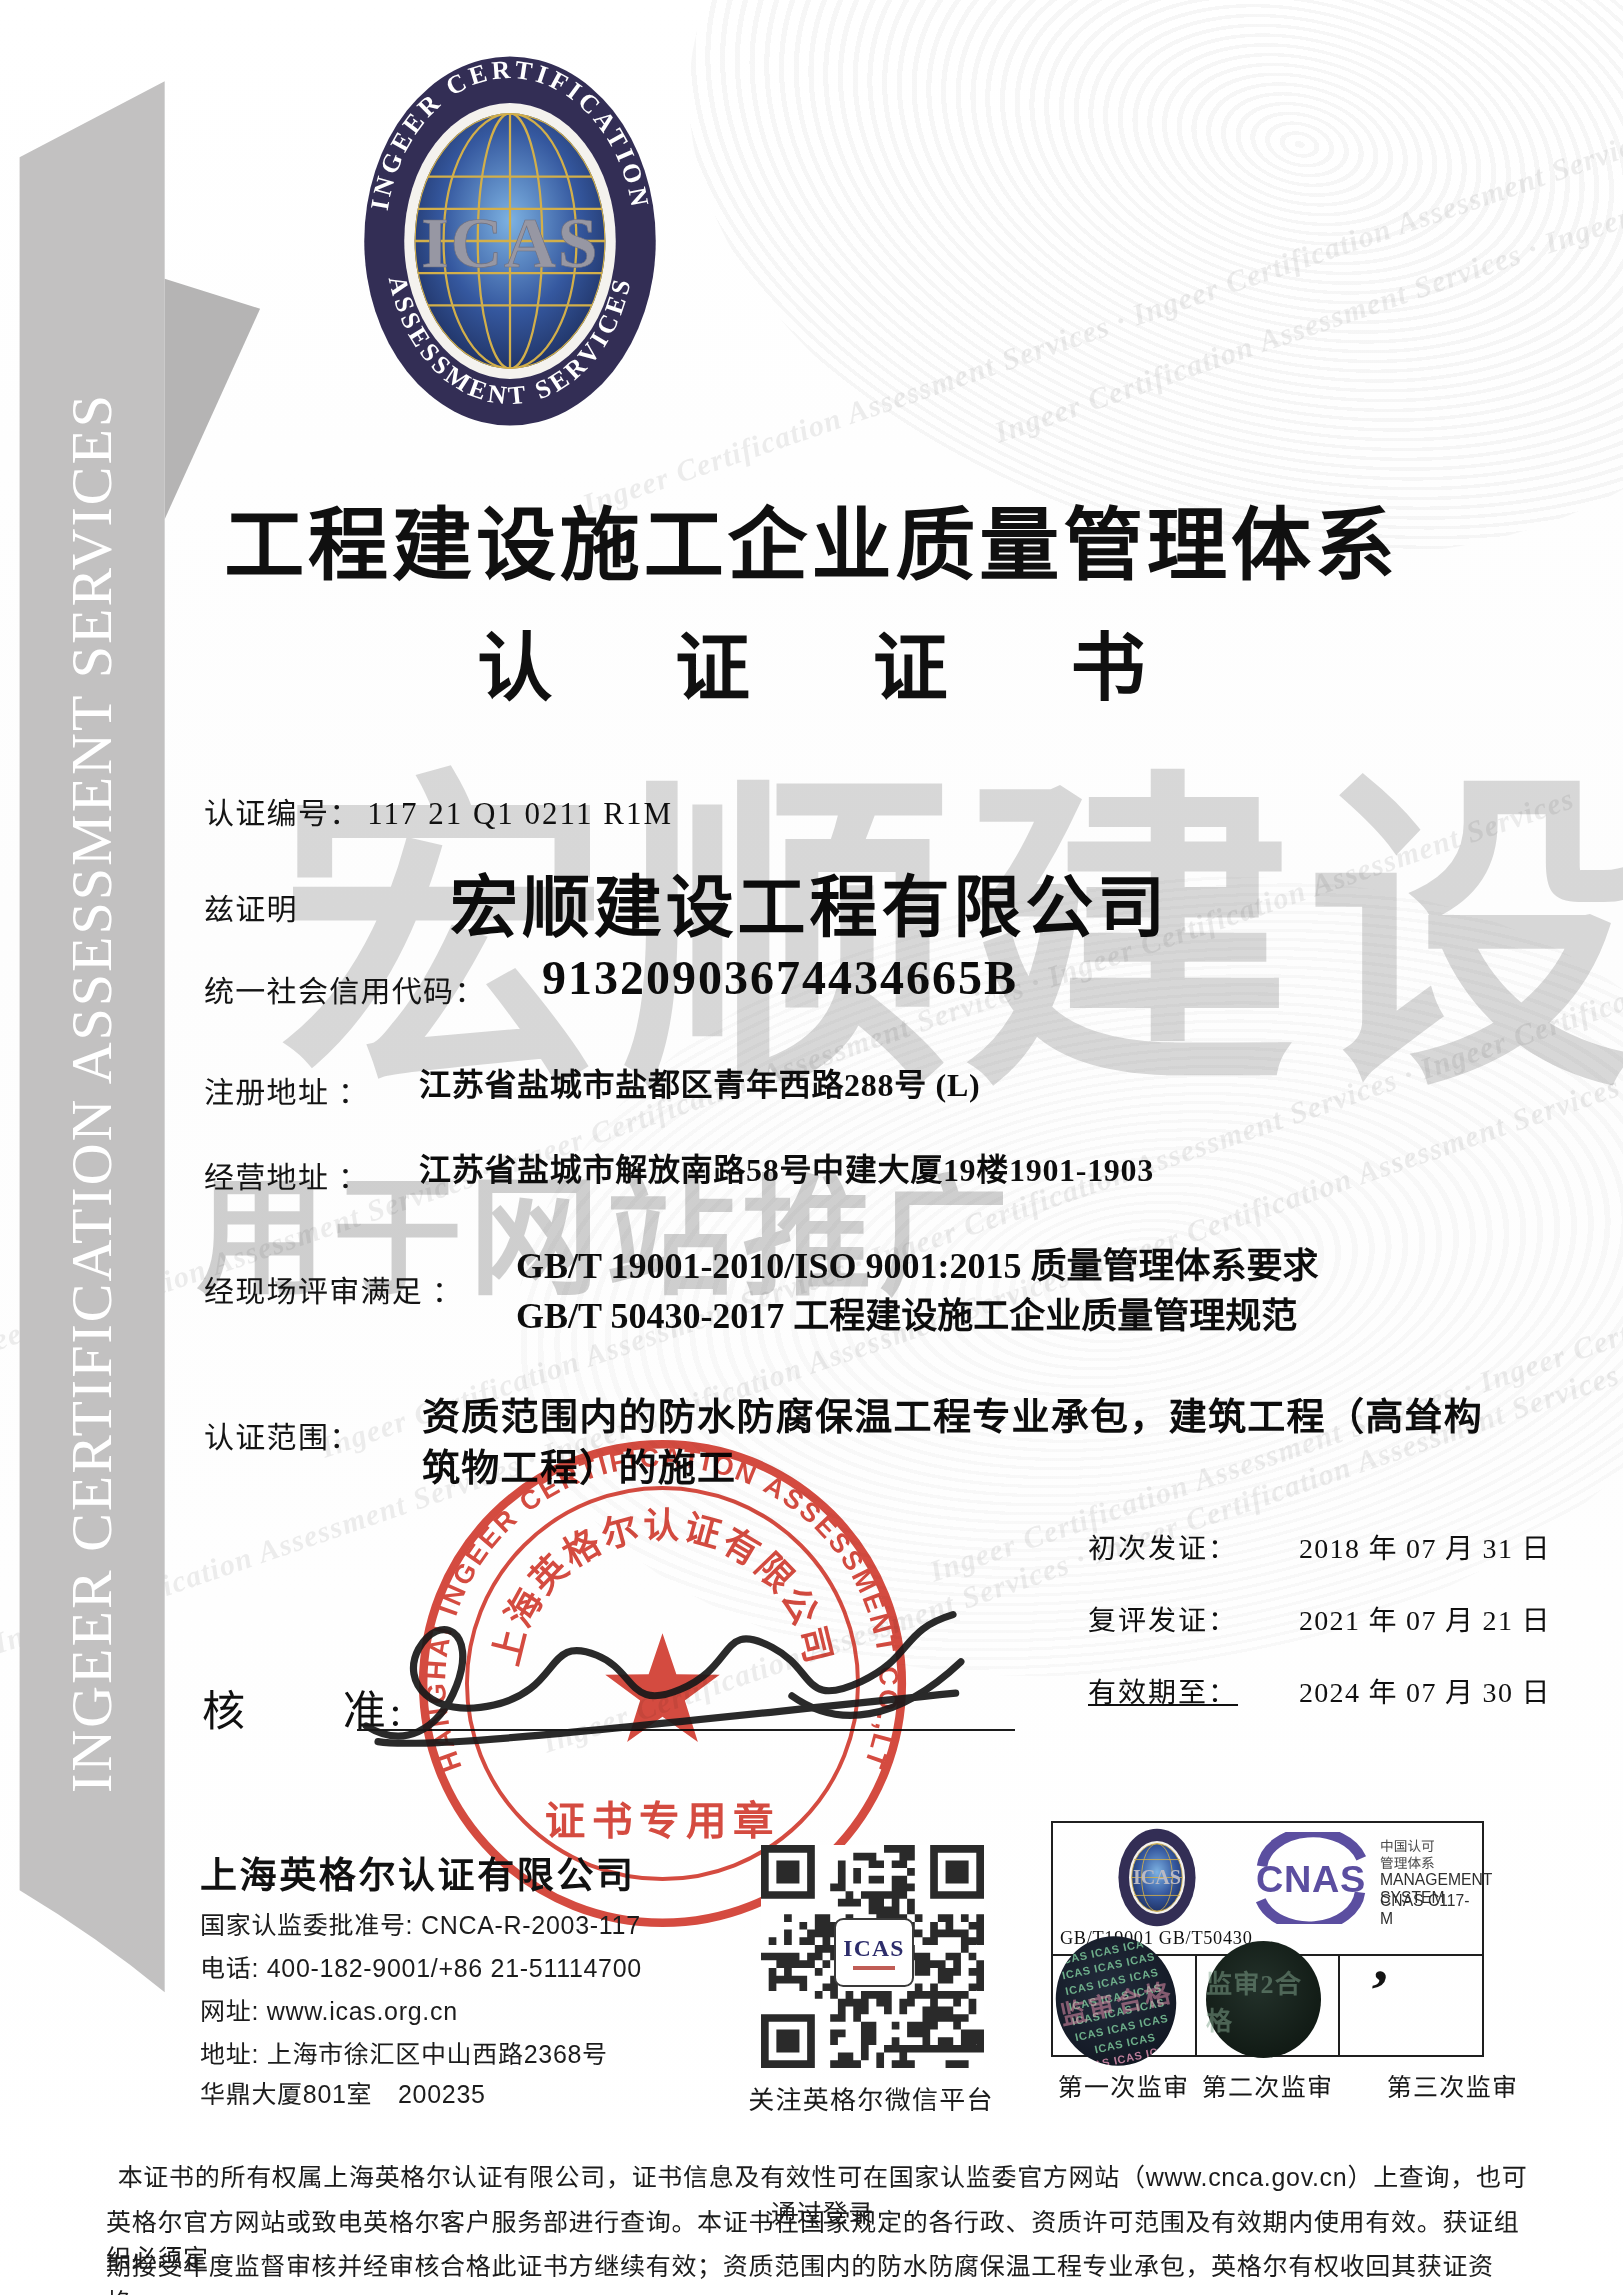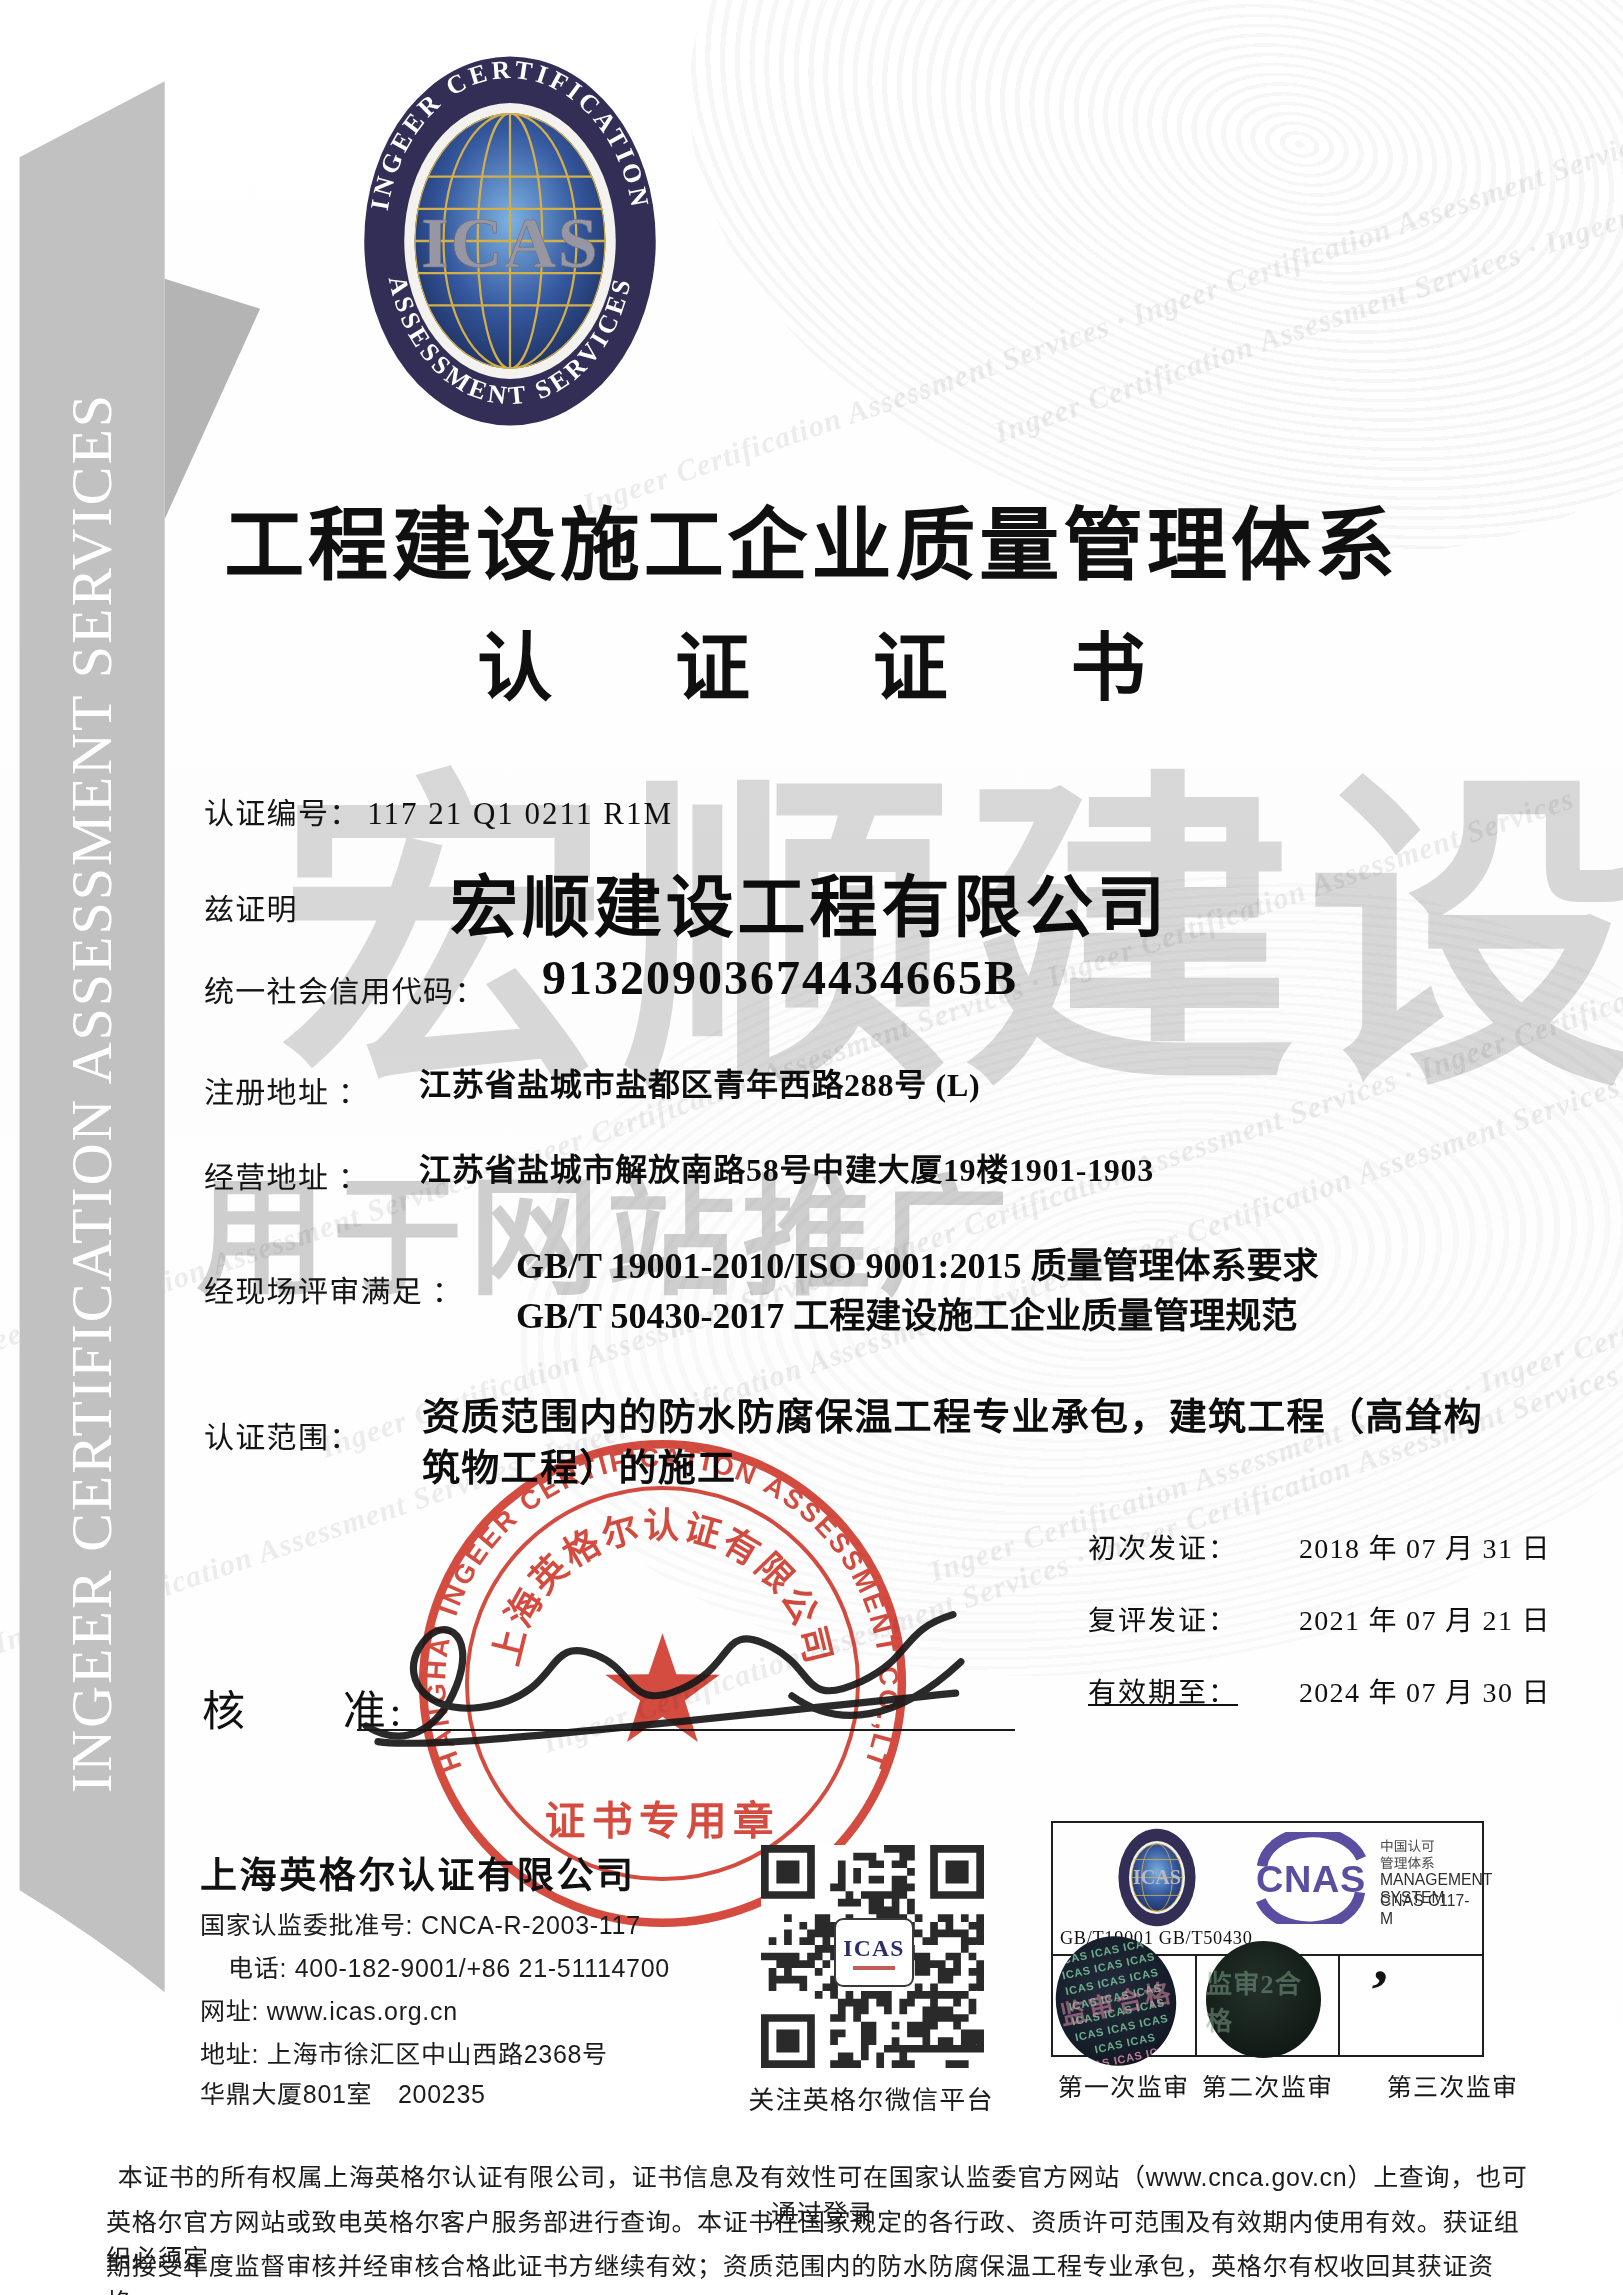--- a/index.html
+++ b/index.html
@@ -215,21 +215,21 @@
   <svg class="abs" id="sig-svg" width="655" height="203" viewBox="0 0 1000 310">
     <g fill="none" stroke="#191919" stroke-width="11" stroke-linecap="round" opacity=".92">
       <path d="M40 258 C95 292 150 268 178 196 C210 112 152 84 120 140 C92 192 140 248 235 226 C340 202 312 118 392 150 C452 174 440 236 520 202 C606 166 580 96 660 138 C726 172 706 232 796 190 C876 152 856 112 936 88"></path>
       <path d="M690 212 C760 262 850 252 948 160"></path>
       <path d="M58 282 C140 296 520 250 940 208"></path>
     </g>
   </svg>
 
   <div class="abs" id="issuer-name">上海英格尔认证有限公司</div>
   <div class="abs issuer-line" style="top:1905px;">国家认监委批准号: CNCA-R-2003-117</div>
-  <div class="abs issuer-line" style="top:1948px;margin-left:28px;">电话: 400-182-9001/+86 21-51114700</div>
+  <div class="abs issuer-line" style="top:1948px;">电话: 400-182-9001/+86 21-51114700</div>
   <div class="abs issuer-line" style="top:1991px;">网址: www.icas.org.cn</div>
   <div class="abs issuer-line" style="top:2034px;">地址: 上海市徐汇区中山西路2368号</div>
   <div class="abs issuer-line" style="top:2074px;">华鼎大厦801室　200235</div>
 
   <div class="abs" id="qr-box">
     <svg id="qr-svg" width="223" height="223" viewBox="0 0 290 290">
         <path d="M160 0h10v10h-10zM170 0h10v10h-10zM180 0h10v10h-10zM190 0h10v10h-10zM120 10h10v10h-10zM130 10h10v10h-10zM140 10h10v10h-10zM180 10h10v10h-10zM190 10h10v10h-10zM100 20h10v10h-10zM140 20h10v10h-10zM150 20h10v10h-10zM170 20h10v10h-10zM180 20h10v10h-10zM100 30h10v10h-10zM120 30h10v10h-10zM190 30h10v10h-10zM100 40h10v10h-10zM120 40h10v10h-10zM140 40h10v10h-10zM150 40h10v10h-10zM170 40h10v10h-10zM180 40h10v10h-10zM90 50h10v10h-10zM100 50h10v10h-10zM170 50h10v10h-10zM180 50h10v10h-10zM190 50h10v10h-10zM110 60h10v10h-10zM130 60h10v10h-10zM140 60h10v10h-10zM150 60h10v10h-10zM160 60h10v10h-10zM170 60h10v10h-10zM180 60h10v10h-10zM100 70h10v10h-10zM110 70h10v10h-10zM120 70h10v10h-10zM140 70h10v10h-10zM150 70h10v10h-10zM170 70h10v10h-10zM190 70h10v10h-10zM140 80h10v10h-10zM150 80h10v10h-10zM160 80h10v10h-10zM170 80h10v10h-10zM190 80h10v10h-10zM30 90h10v10h-10zM70 90h10v10h-10zM80 90h10v10h-10zM110 90h10v10h-10zM150 90h10v10h-10zM160 90h10v10h-10zM170 90h10v10h-10zM180 90h10v10h-10zM200 90h10v10h-10zM230 90h10v10h-10zM240 90h10v10h-10zM260 90h10v10h-10zM280 90h10v10h-10zM50 100h10v10h-10zM70 100h10v10h-10zM80 100h10v10h-10zM90 100h10v10h-10zM190 100h10v10h-10zM220 100h10v10h-10zM240 100h10v10h-10zM270 100h10v10h-10zM280 100h10v10h-10zM30 110h10v10h-10zM60 110h10v10h-10zM70 110h10v10h-10zM80 110h10v10h-10zM90 110h10v10h-10zM190 110h10v10h-10zM200 110h10v10h-10zM220 110h10v10h-10zM230 110h10v10h-10zM240 110h10v10h-10zM250 110h10v10h-10zM260 110h10v10h-10zM280 110h10v10h-10zM10 120h10v10h-10zM30 120h10v10h-10zM50 120h10v10h-10zM60 120h10v10h-10zM80 120h10v10h-10zM210 120h10v10h-10zM220 120h10v10h-10zM260 120h10v10h-10zM270 120h10v10h-10zM280 120h10v10h-10zM70 130h10v10h-10zM80 130h10v10h-10zM90 130h10v10h-10zM190 130h10v10h-10zM260 130h10v10h-10zM0 140h10v10h-10zM10 140h10v10h-10zM20 140h10v10h-10zM30 140h10v10h-10zM40 140h10v10h-10zM60 140h10v10h-10zM70 140h10v10h-10zM90 140h10v10h-10zM190 140h10v10h-10zM200 140h10v10h-10zM210 140h10v10h-10zM240 140h10v10h-10zM250 140h10v10h-10zM270 140h10v10h-10zM20 150h10v10h-10zM30 150h10v10h-10zM40 150h10v10h-10zM50 150h10v10h-10zM60 150h10v10h-10zM80 150h10v10h-10zM200 150h10v10h-10zM210 150h10v10h-10zM220 150h10v10h-10zM230 150h10v10h-10zM250 150h10v10h-10zM280 150h10v10h-10zM10 160h10v10h-10zM30 160h10v10h-10zM70 160h10v10h-10zM200 160h10v10h-10zM210 160h10v10h-10zM230 160h10v10h-10zM240 160h10v10h-10zM250 160h10v10h-10zM270 160h10v10h-10zM280 160h10v10h-10zM10 170h10v10h-10zM20 170h10v10h-10zM30 170h10v10h-10zM40 170h10v10h-10zM50 170h10v10h-10zM90 170h10v10h-10zM230 170h10v10h-10zM240 170h10v10h-10zM280 170h10v10h-10zM10 180h10v10h-10zM50 180h10v10h-10zM80 180h10v10h-10zM90 180h10v10h-10zM200 180h10v10h-10zM220 180h10v10h-10zM270 180h10v10h-10zM280 180h10v10h-10zM70 190h10v10h-10zM90 190h10v10h-10zM110 190h10v10h-10zM130 190h10v10h-10zM140 190h10v10h-10zM150 190h10v10h-10zM160 190h10v10h-10zM190 190h10v10h-10zM200 190h10v10h-10zM210 190h10v10h-10zM220 190h10v10h-10zM230 190h10v10h-10zM240 190h10v10h-10zM250 190h10v10h-10zM260 190h10v10h-10zM100 200h10v10h-10zM110 200h10v10h-10zM120 200h10v10h-10zM130 200h10v10h-10zM150 200h10v10h-10zM160 200h10v10h-10zM180 200h10v10h-10zM190 200h10v10h-10zM220 200h10v10h-10zM250 200h10v10h-10zM270 200h10v10h-10zM100 210h10v10h-10zM120 210h10v10h-10zM130 210h10v10h-10zM160 210h10v10h-10zM180 210h10v10h-10zM210 210h10v10h-10zM220 210h10v10h-10zM230 210h10v10h-10zM240 210h10v10h-10zM270 210h10v10h-10zM90 220h10v10h-10zM100 220h10v10h-10zM120 220h10v10h-10zM210 220h10v10h-10zM220 220h10v10h-10zM230 220h10v10h-10zM240 220h10v10h-10zM250 220h10v10h-10zM260 220h10v10h-10zM130 230h10v10h-10zM140 230h10v10h-10zM170 230h10v10h-10zM190 230h10v10h-10zM200 230h10v10h-10zM210 230h10v10h-10zM220 230h10v10h-10zM250 230h10v10h-10zM90 240h10v10h-10zM100 240h10v10h-10zM130 240h10v10h-10zM140 240h10v10h-10zM190 240h10v10h-10zM200 240h10v10h-10zM210 240h10v10h-10zM260 240h10v10h-10zM270 240h10v10h-10zM280 240h10v10h-10zM90 250h10v10h-10zM130 250h10v10h-10zM140 250h10v10h-10zM170 250h10v10h-10zM210 250h10v10h-10zM230 250h10v10h-10zM240 250h10v10h-10zM260 250h10v10h-10zM270 250h10v10h-10zM280 250h10v10h-10zM130 260h10v10h-10zM160 260h10v10h-10zM170 260h10v10h-10zM180 260h10v10h-10zM190 260h10v10h-10zM200 260h10v10h-10zM210 260h10v10h-10zM220 260h10v10h-10zM230 260h10v10h-10zM240 260h10v10h-10zM250 260h10v10h-10zM260 260h10v10h-10zM270 260h10v10h-10zM280 260h10v10h-10zM100 270h10v10h-10zM110 270h10v10h-10zM130 270h10v10h-10zM150 270h10v10h-10zM180 270h10v10h-10zM90 280h10v10h-10zM100 280h10v10h-10zM110 280h10v10h-10zM120 280h10v10h-10zM150 280h10v10h-10zM170 280h10v10h-10zM180 280h10v10h-10zM190 280h10v10h-10zM240 280h10v10h-10zM250 280h10v10h-10zM260 280h10v10h-10zM0 0h70v70h-70zM10 10v50h50v-50zM20 20h30v30h-30zM220 0h70v70h-70zM230 10v50h50v-50zM240 20h30v30h-30zM0 220h70v70h-70zM10 230v50h50v-50zM20 240h30v30h-30z" fill="#2a2a2a" fill-rule="evenodd"></path>
       </svg>
     <div id="qr-center">
       <span class="icas-t">ICAS</span>

